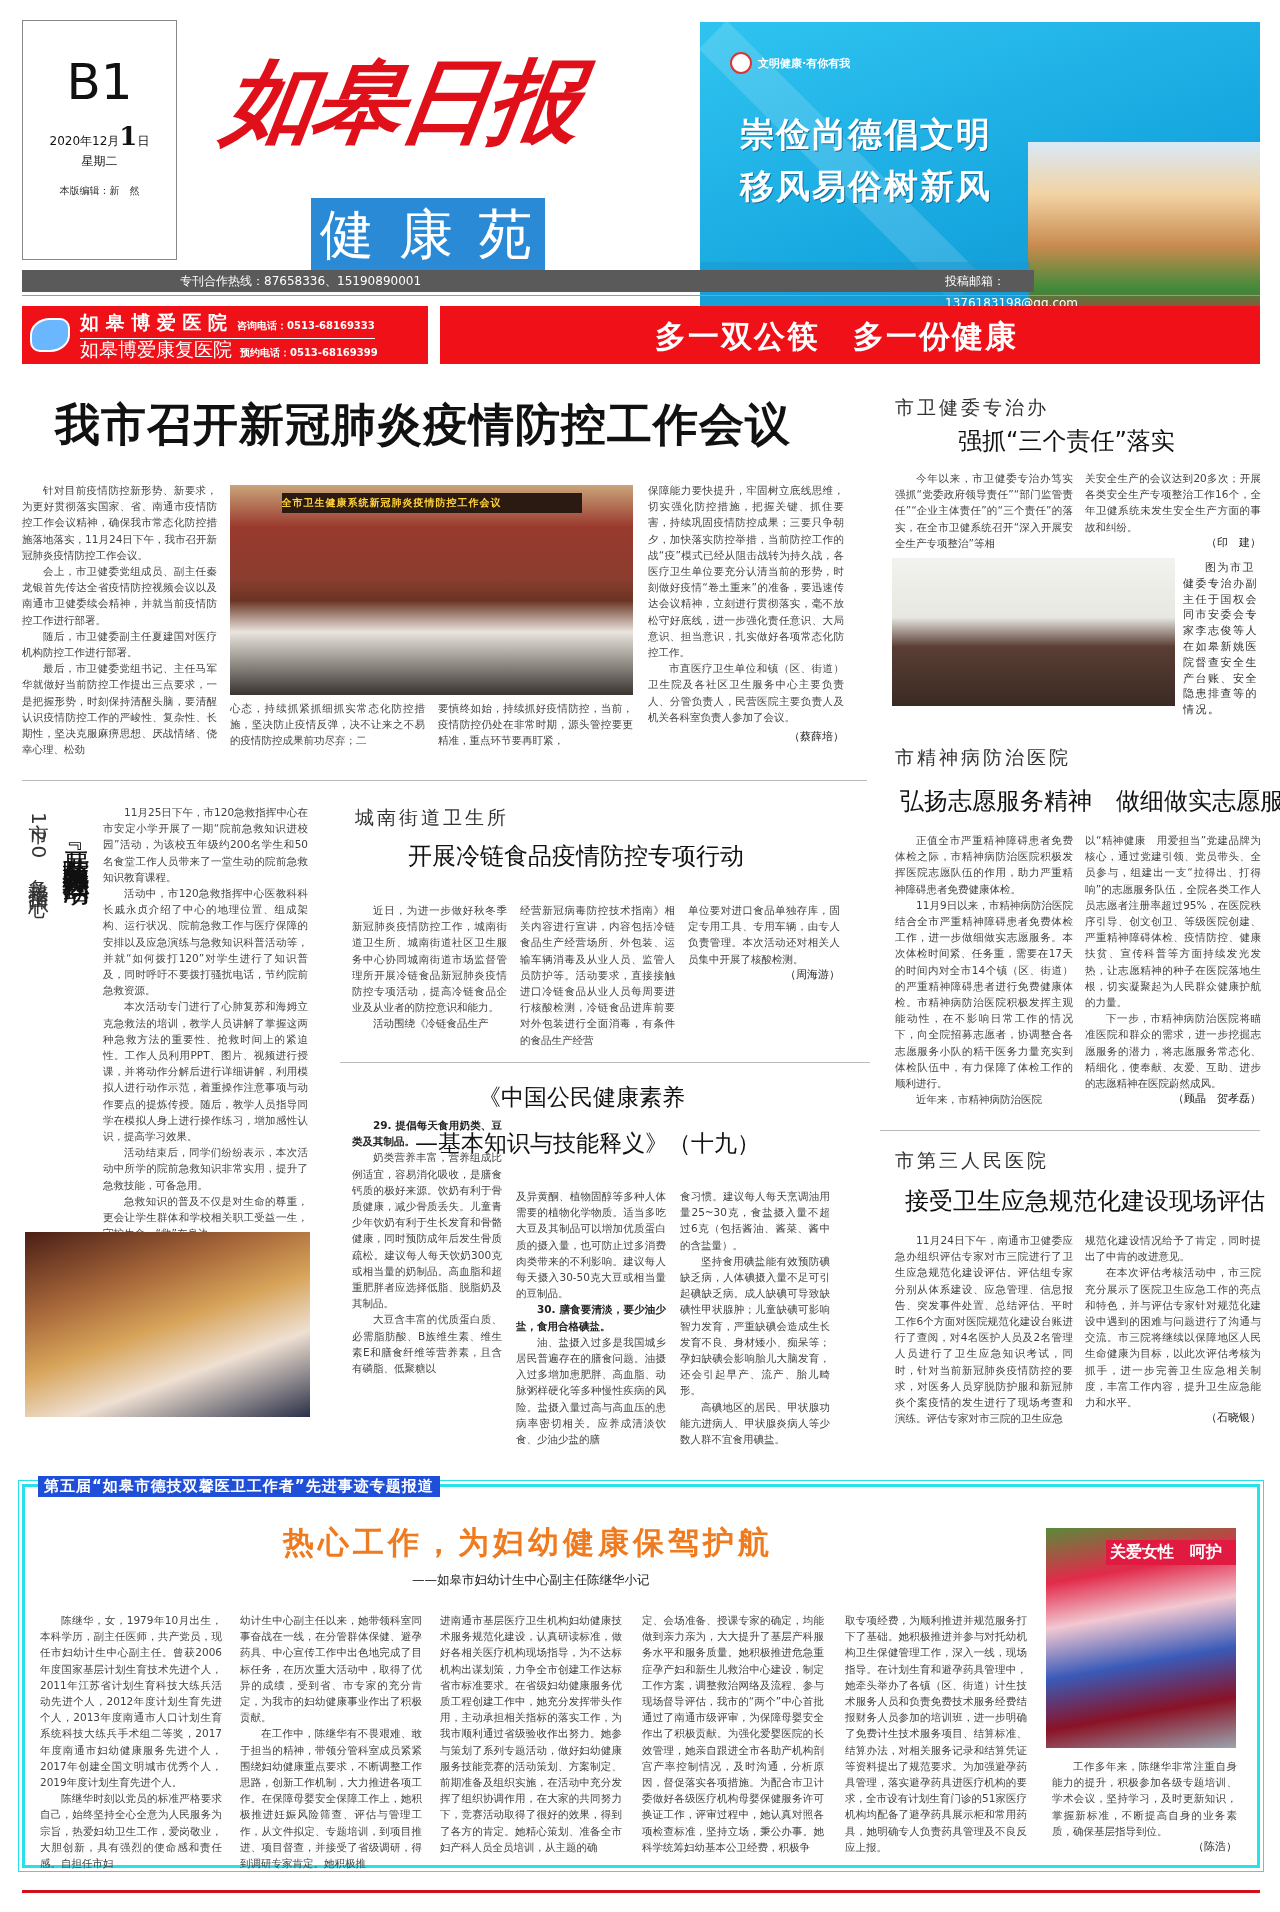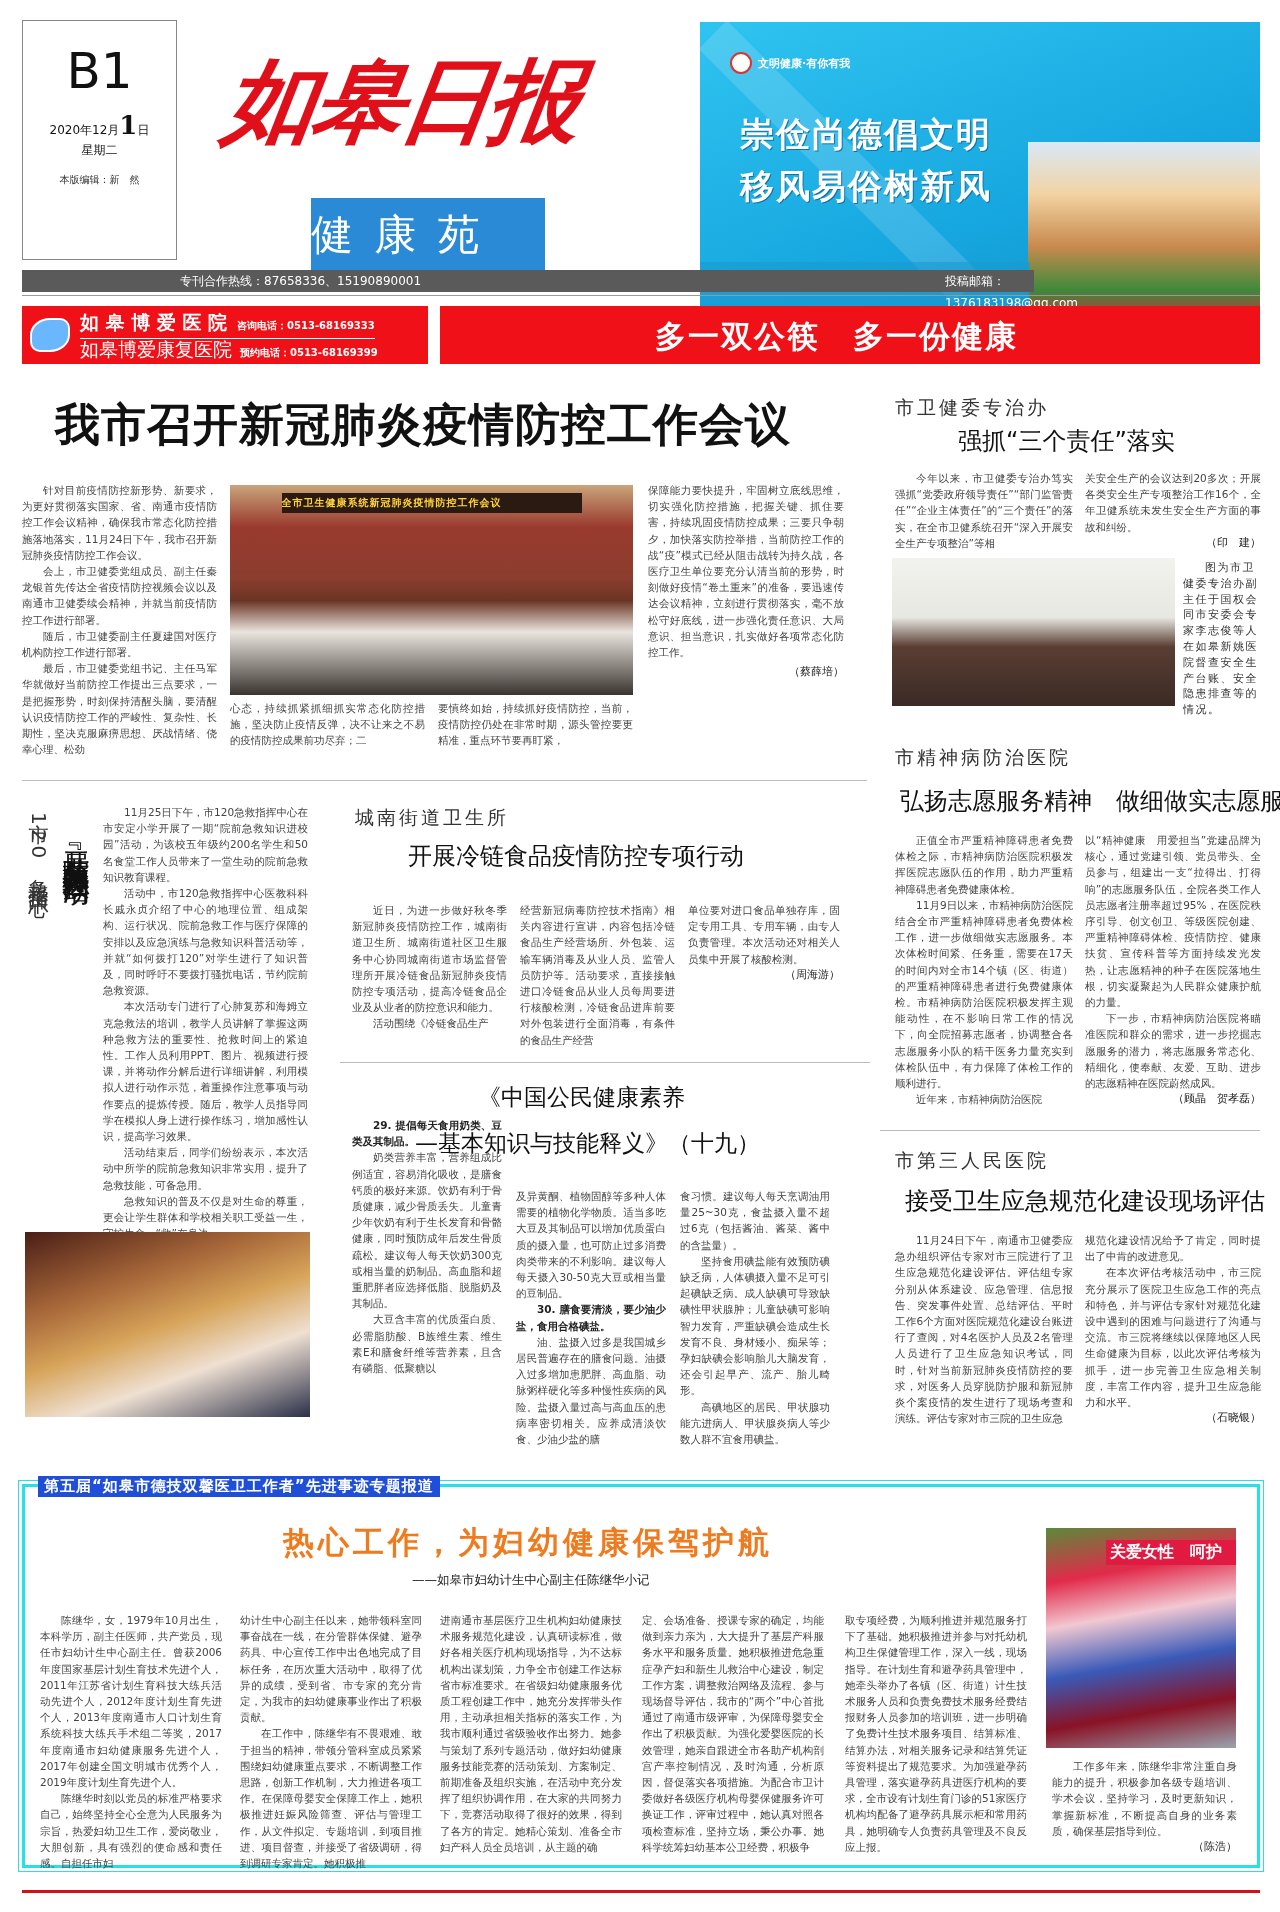--- a/index.html
+++ b/index.html
@@ -10,30 +10,30 @@
 .p p.ni{text-indent:0}
 .by{text-align:right;font-size:11px;color:#222}
 .kicker{font-family:"DejaVu Serif","Liberation Serif",serif;font-size:19px;color:#333;letter-spacing:3px}
 .hd{font-family:"DejaVu Sans","Liberation Sans",sans-serif;color:#111;font-weight:normal}
 .photo{background:linear-gradient(135deg,#8a6a4a,#c9b49a 40%,#6e5a4a);overflow:hidden}
 </style>
 </head>
 <body>
 
 <div class="abs" style="left:22px;top:20px;width:155px;height:240px;border:1.5px solid #888;text-align:center">
-  <div style="font-size:50px;margin-top:21px;color:#111">B1</div>
+  <div style="font-size:50px;margin-top:32px;color:#111">B1</div>
   <div style="font-size:12px;margin-top:10px;color:#111">
     <span>2020年12月</span><span style="font-family:'DejaVu Serif',serif;font-size:26px;font-weight:bold">1</span><span>日</span>
   </div>
   <div style="font-size:12px;margin-top:2px;color:#111">星期二</div>
   <div style="font-size:10px;margin-top:14px;color:#333">本版编辑：新　然</div>
 </div>
 
 <div class="abs" style="left:225px;top:40px;width:400px;font-family:'DejaVu Serif',serif;font-style:italic;font-weight:bold;font-size:92px;color:#e0101a;letter-spacing:-4px;transform:skewX(-8deg)">如皋日报</div>
-<div class="abs" style="left:311px;top:198px;width:234px;height:73px;background:#2b8ad6;color:#fff;font-size:42px;text-align:left;line-height:73px;letter-spacing:4px">健 康 苑</div>
+<div class="abs" style="left:311px;top:198px;width:234px;height:73px;background:#2b8ad6;color:#fff;font-size:54px;text-align:center;line-height:73px;letter-spacing:4px">健 康 苑</div>
 
 <div class="abs" style="left:700px;top:22px;width:560px;height:294px;background:linear-gradient(160deg,#2fc4f0,#17a7e0 60%,#0f8fc8);overflow:hidden">
   <div class="abs" style="left:-40px;top:120px;width:360px;height:40px;background:rgba(255,255,255,.15);transform:rotate(45deg)"></div>
   <div class="abs" style="left:30px;top:30px;display:flex;align-items:center;gap:6px">
     <span style="width:22px;height:22px;border-radius:50%;background:#fff;border:2px solid #d33;display:inline-block"></span>
     <span style="color:#fff;font-size:11px;font-weight:bold">文明健康·有你有我</span>
   </div>
   <div class="abs" style="left:40px;top:90px;color:#fff;font-size:34px;font-weight:bold;letter-spacing:2px;text-shadow:1px 1px 0 #1570a0">崇俭尚德倡文明</div>
   <div class="abs" style="left:40px;top:142px;color:#fff;font-size:34px;font-weight:bold;letter-spacing:2px;text-shadow:1px 1px 0 #1570a0">移风易俗树新风</div>
   <div class="abs" style="left:328px;top:120px;width:232px;height:174px;background:linear-gradient(180deg,#d9e9f7 0,#f2d3a3 30%,#c88a4e 60%,#3e8a3a 85%,#b43a3a 100%)"></div>
@@ -72,20 +72,21 @@
   <div style="margin:8px auto 0;width:300px;background:#2a1a12;color:#ffd23a;font-size:10px;font-weight:bold;padding:3px 0;letter-spacing:1px">全市卫生健康系统新冠肺炎疫情防控工作会议</div>
 </div>
 <div class="abs p" style="left:230px;top:700px;width:195px">
     <p class="ni">心态，持续抓紧抓细抓实常态化防控措施，坚决防止疫情反弹，决不让来之不易的疫情防控成果前功尽弃；二</p>
   </div>
 <div class="abs p" style="left:438px;top:700px;width:195px">
     <p class="ni">要慎终如始，持续抓好疫情防控，当前，疫情防控仍处在非常时期，源头管控要更精准，重点环节要再盯紧，</p>
   </div>
 <div class="abs p" style="left:648px;top:482px;width:196px">
   <p class="ni">保障能力要快提升，牢固树立底线思维，切实强化防控措施，把握关键、抓住要害，持续巩固疫情防控成果；三要只争朝夕，加快落实防控举措，当前防控工作的战“疫”模式已经从阻击战转为持久战，各医疗卫生单位要充分认清当前的形势，时刻做好疫情“卷土重来”的准备，要迅速传达会议精神，立刻进行贯彻落实，毫不放松守好底线，进一步强化责任意识、大局意识、担当意识，扎实做好各项常态化防控工作。</p>
+  <p>市直医疗卫生单位和镇（区、街道）卫生院及各社区卫生服务中心主要负责人、分管负责人，民营医院主要负责人及机关各科室负责人参加了会议。</p>
   <div class="by" style="margin-top:4px">（蔡薛培）</div>
 </div>
 <div class="abs" style="left:22px;top:780px;width:845px;border-top:1px solid #bbb"></div>
 
 <div class="abs kicker" style="left:895px;top:395px">市卫健委专治办</div>
 <h2 class="abs hd" style="left:958px;top:425px;font-size:24px">强抓“三个责任”落实</h2>
 <div class="abs p" style="left:895px;top:470px;width:178px">
     <p>今年以来，市卫健委专治办笃实强抓“党委政府领导责任”“部门监管责任”“企业主体责任”的“三个责任”的落实，在全市卫健系统召开“深入开展安全生产专项整治”等相</p>
   </div>
 <div class="abs p" style="left:1085px;top:470px;width:176px">

